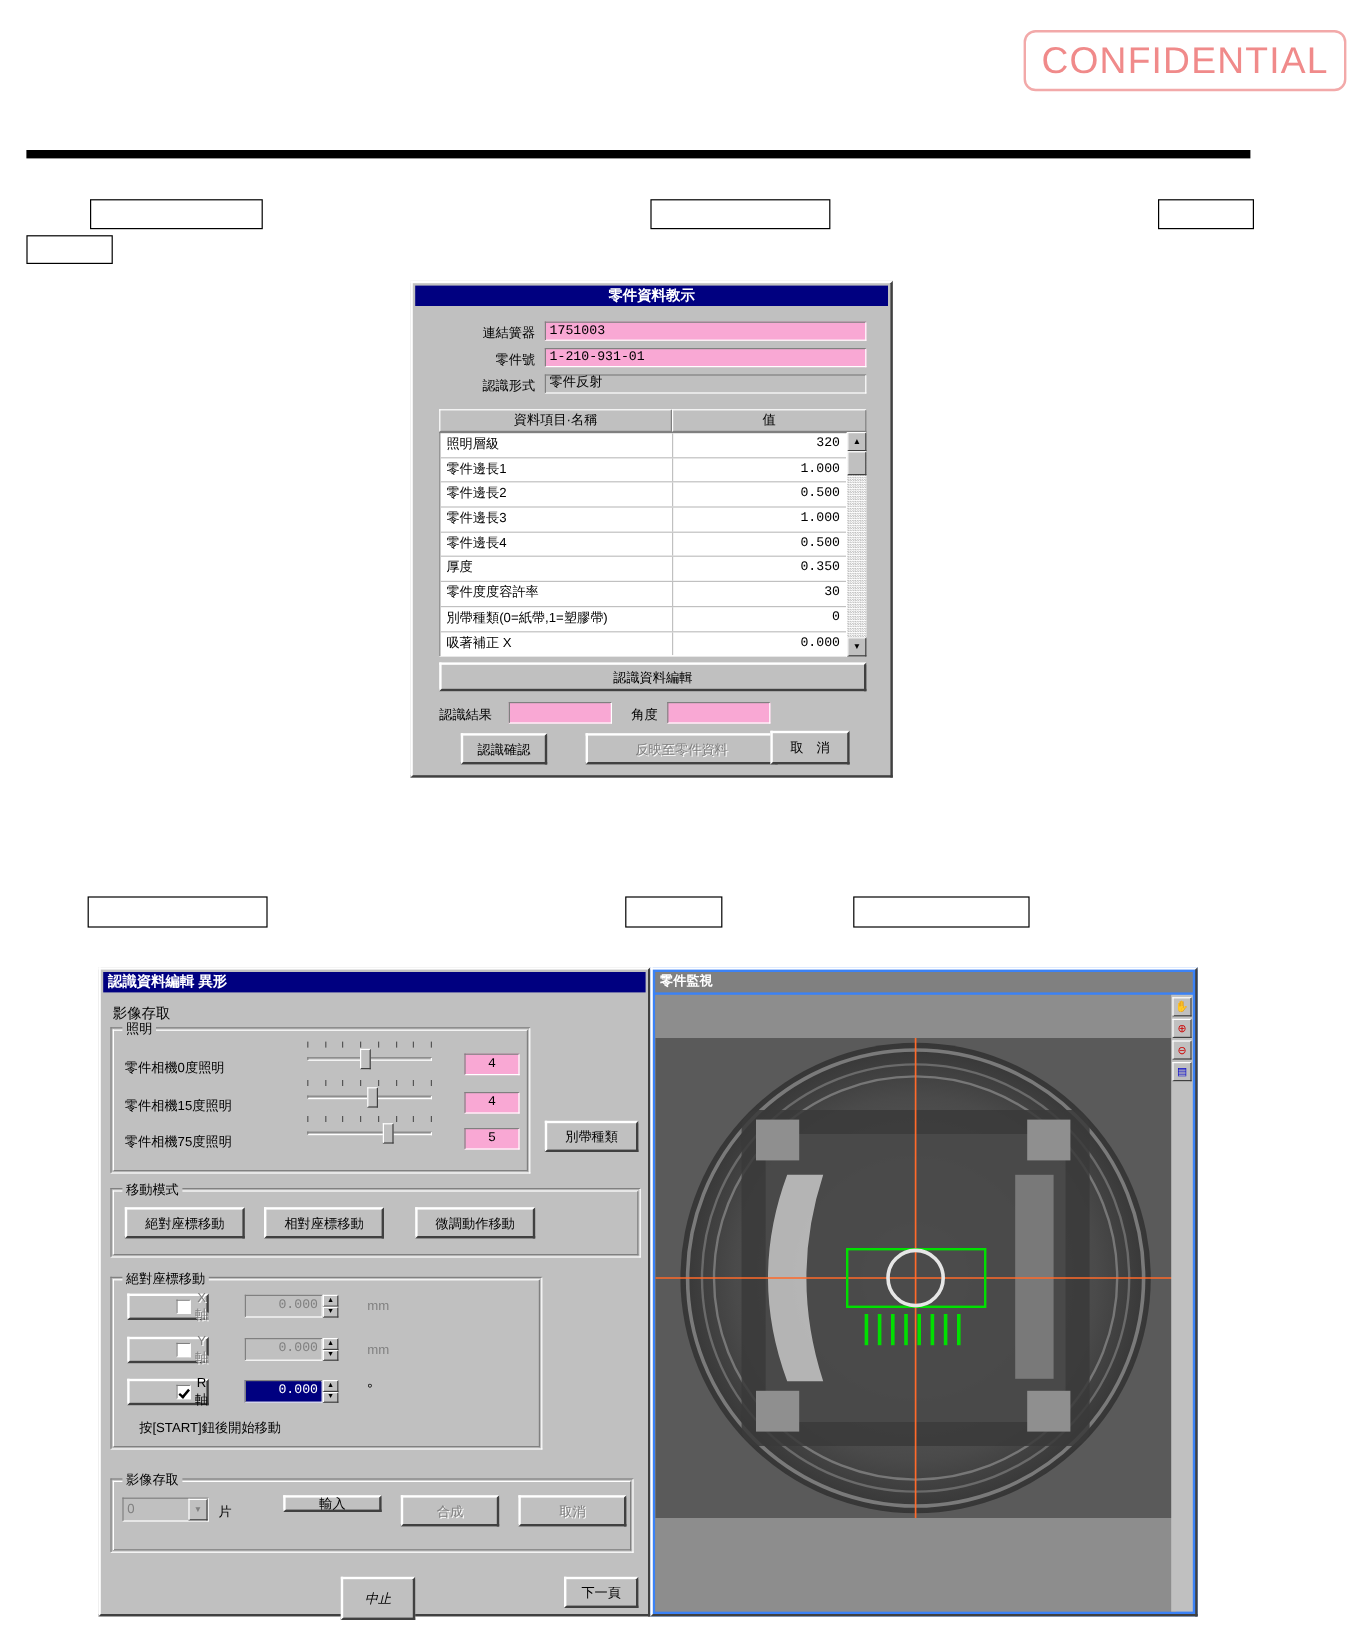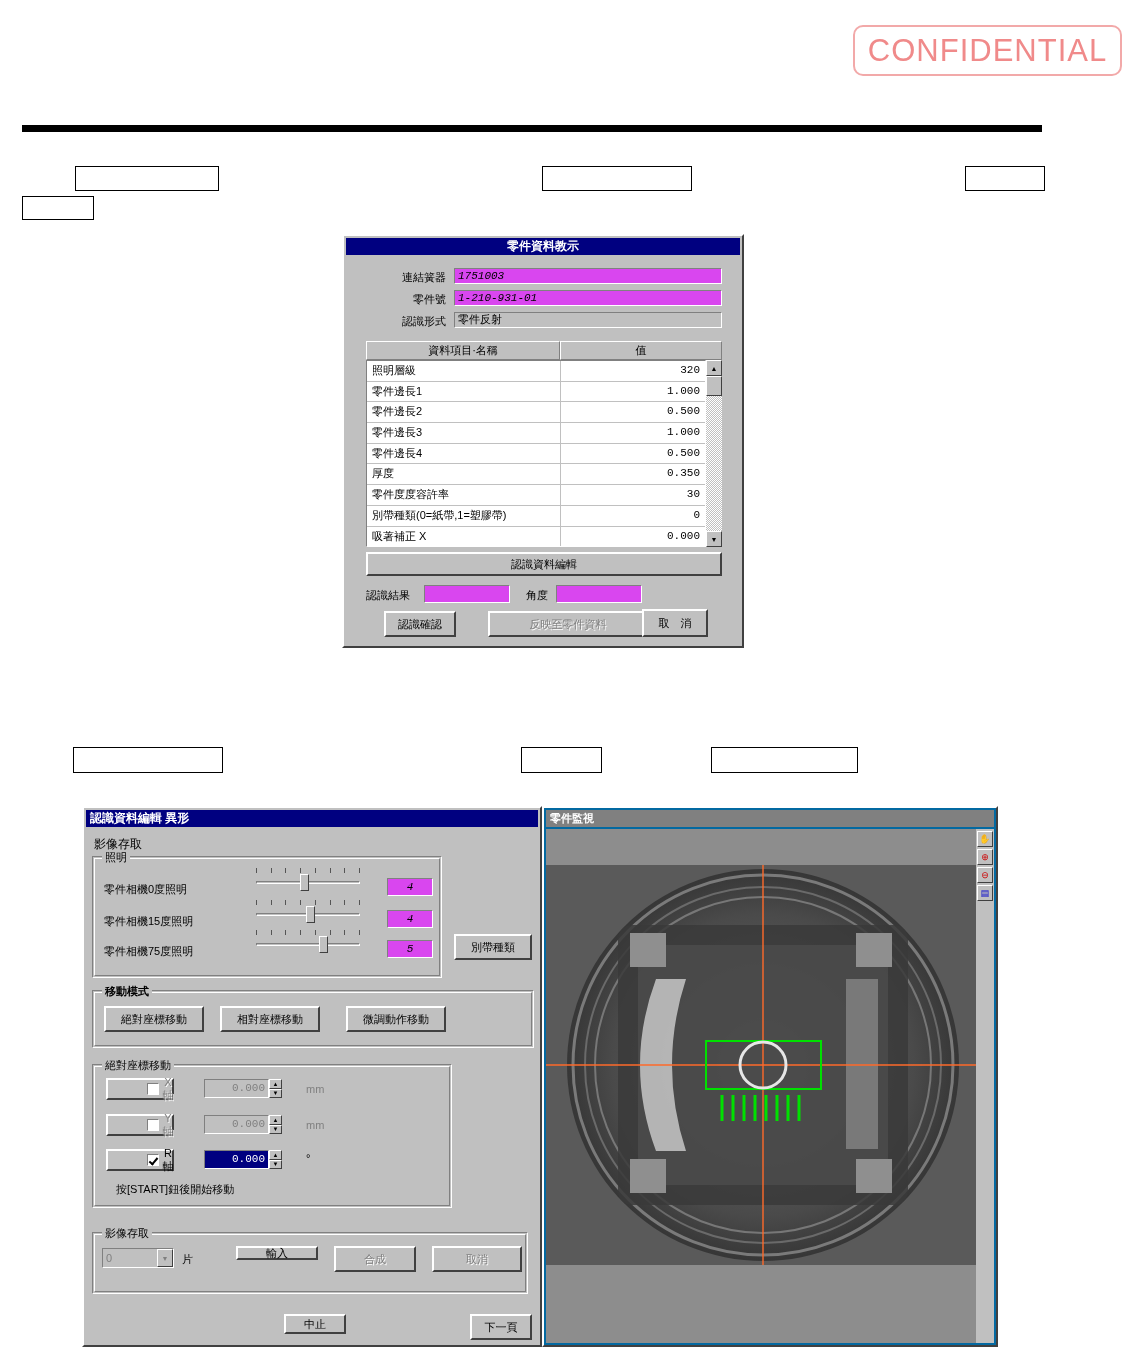--- a/index.html
+++ b/index.html
@@ -64,27 +64,26 @@
     font-size: 12px;
     font-weight: bold;
     height: 17px;
     line-height: 17px;
     padding: 0 4px;
     margin: 2px;
     box-sizing: border-box;
   }
   .titlebar.center { text-align: center; }
   .sunken {
-    background: #d946ef;
+    background: #f9a8d4;
     border-top: 1px solid #808080;
     border-left: 1px solid #808080;
     border-right: 1px solid #ffffff;
     border-bottom: 1px solid #ffffff;
     box-sizing: border-box;
-    font-style: italic;
   }
   .sunken2 {
     background: #c0c0c0;
     border-top: 1px solid #808080;
     border-left: 1px solid #808080;
     border-right: 1px solid #ffffff;
     border-bottom: 1px solid #ffffff;
     box-sizing: border-box;
   }
   .btn {
@@ -398,21 +397,21 @@
     color: #808080;
   }
 
   
   #campanel {
     position: absolute;
     left: 542px;
     top: 806px;
     width: 456px;
     height: 541px;
-    background: #0369a1;
+    background: #3b82f6;
     border-top: 2px solid #ffffff;
     border-left: 2px solid #ffffff;
     border-right: 2px solid #404040;
     border-bottom: 2px solid #404040;
     box-sizing: border-box;
   }
   #campanel .titlebar {
     background: #808080;
     color: #ffffff;
     margin: 2px;
@@ -599,21 +598,21 @@
     <div class="track"></div>
     <div class="thumb" style="left:63px;"></div>
   </div>
   <div class="sunken txtbox" style="left:303px;top:132px;width:46px;height:18px;">5</div>
 
   <div class="btn" style="position:absolute;left:370px;top:126px;width:78px;height:26px;">別帶種類</div>
 
   <div class="groupbox" style="left:8px;top:182px;width:442px;height:58px;">
     <div class="gb-inner"></div>
   </div>
-  <div class="gb-title" style="top:176px;left:18px;font-weight:bold;">移動模式</div>
+  <div class="gb-title" style="top:176px;left:18px;">移動模式</div>
   <div class="btn" style="position:absolute;left:20px;top:198px;width:100px;height:26px;">絕對座標移動</div>
   <div class="btn" style="position:absolute;left:136px;top:198px;width:100px;height:26px;">相對座標移動</div>
   <div class="btn" style="position:absolute;left:262px;top:198px;width:100px;height:26px;">微調動作移動</div>
 
   <div class="groupbox" style="left:8px;top:256px;width:360px;height:144px;">
     <div class="gb-inner"></div>
   </div>
   <div class="gb-title" style="top:250px;left:18px;">絕對座標移動</div>
 
   <div class="btn" style="position:absolute;left:22px;top:270px;width:68px;height:22px;">
@@ -670,21 +669,21 @@
 
   <div class="combo" style="left:18px;top:440px;width:72px;">
     <div class="val">0</div>
     <div class="arrow">▼</div>
   </div>
   <div class="plain-label" style="left:98px;top:444px;">片</div>
   <div class="btn" style="position:absolute;left:152px;top:438px;width:82px;height:14px;">輸入</div>
   <div class="btn disabled" style="position:absolute;left:250px;top:438px;width:82px;height:26px;">合成</div>
   <div class="btn disabled" style="position:absolute;left:348px;top:438px;width:90px;height:26px;">取消</div>
 
-  <div class="btn" style="position:absolute;left:200px;top:506px;width:62px;height:20px;">中止</div>
+  <div class="btn" style="position:absolute;left:200px;top:506px;width:62px;height:36px;font-style:italic;">中止</div>
   <div class="btn" style="position:absolute;left:386px;top:506px;width:62px;height:26px;">下一頁</div>
 </div>
 
 <div id="campanel">
   <div class="titlebar">零件監視</div>
   <div class="camview">
     <svg width="434" height="514" viewBox="0 0 434 514">
       <defs>
         <radialGradient id="g1" cx="50%" cy="50%" r="55%">
           <stop offset="0%" stop-color="#6d6d6d"></stop>

